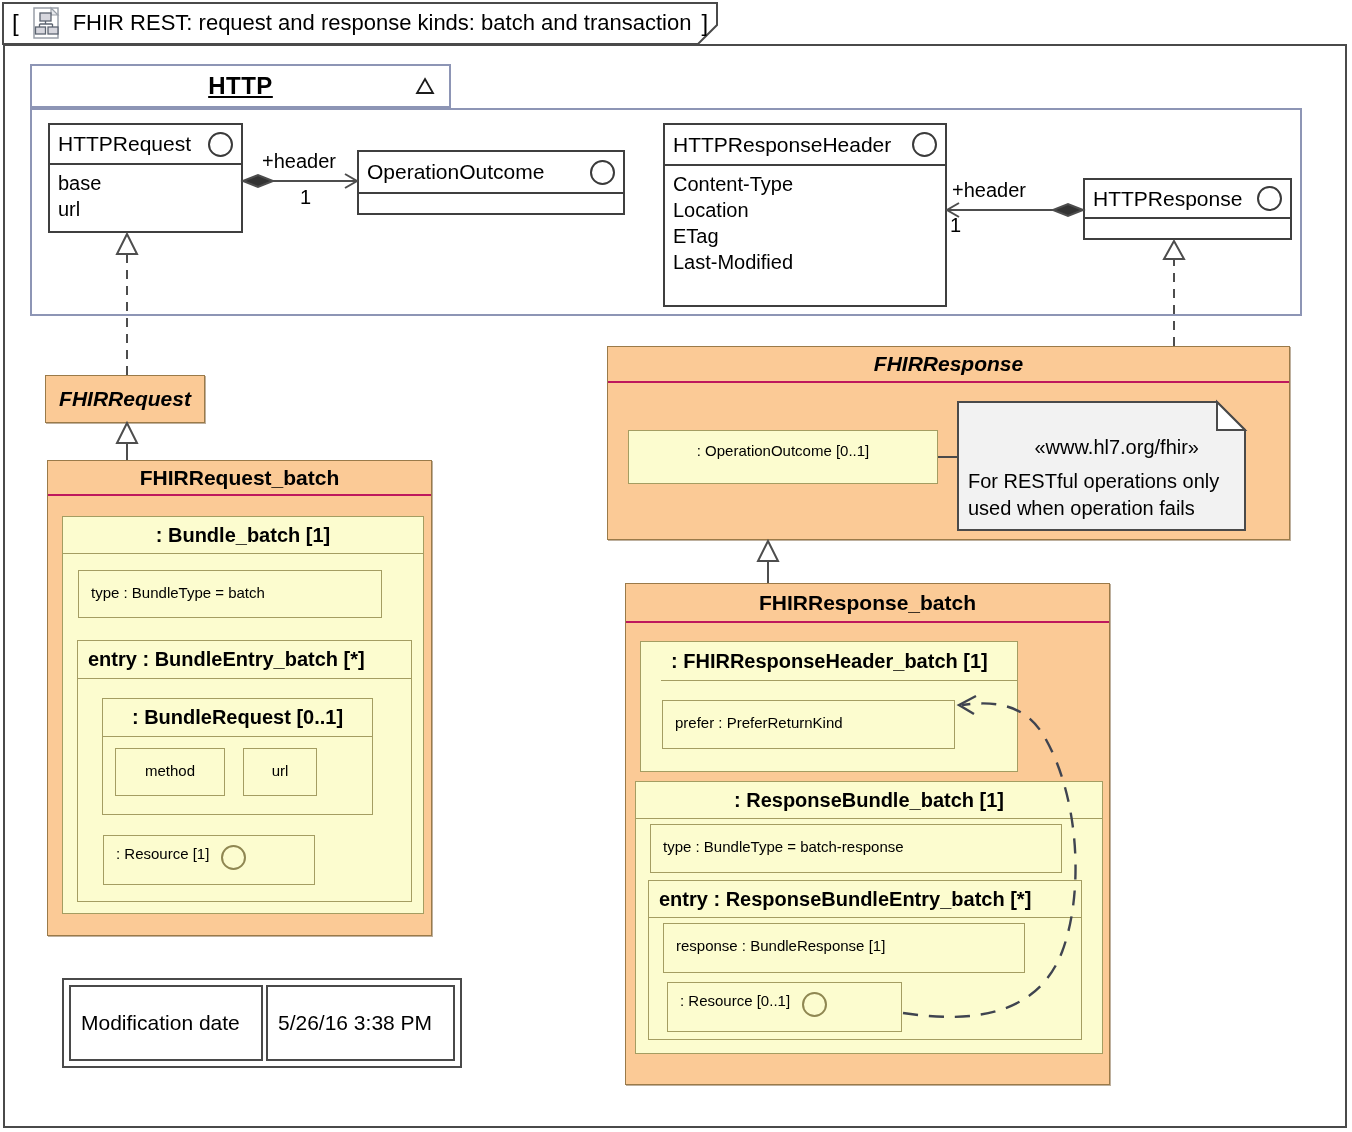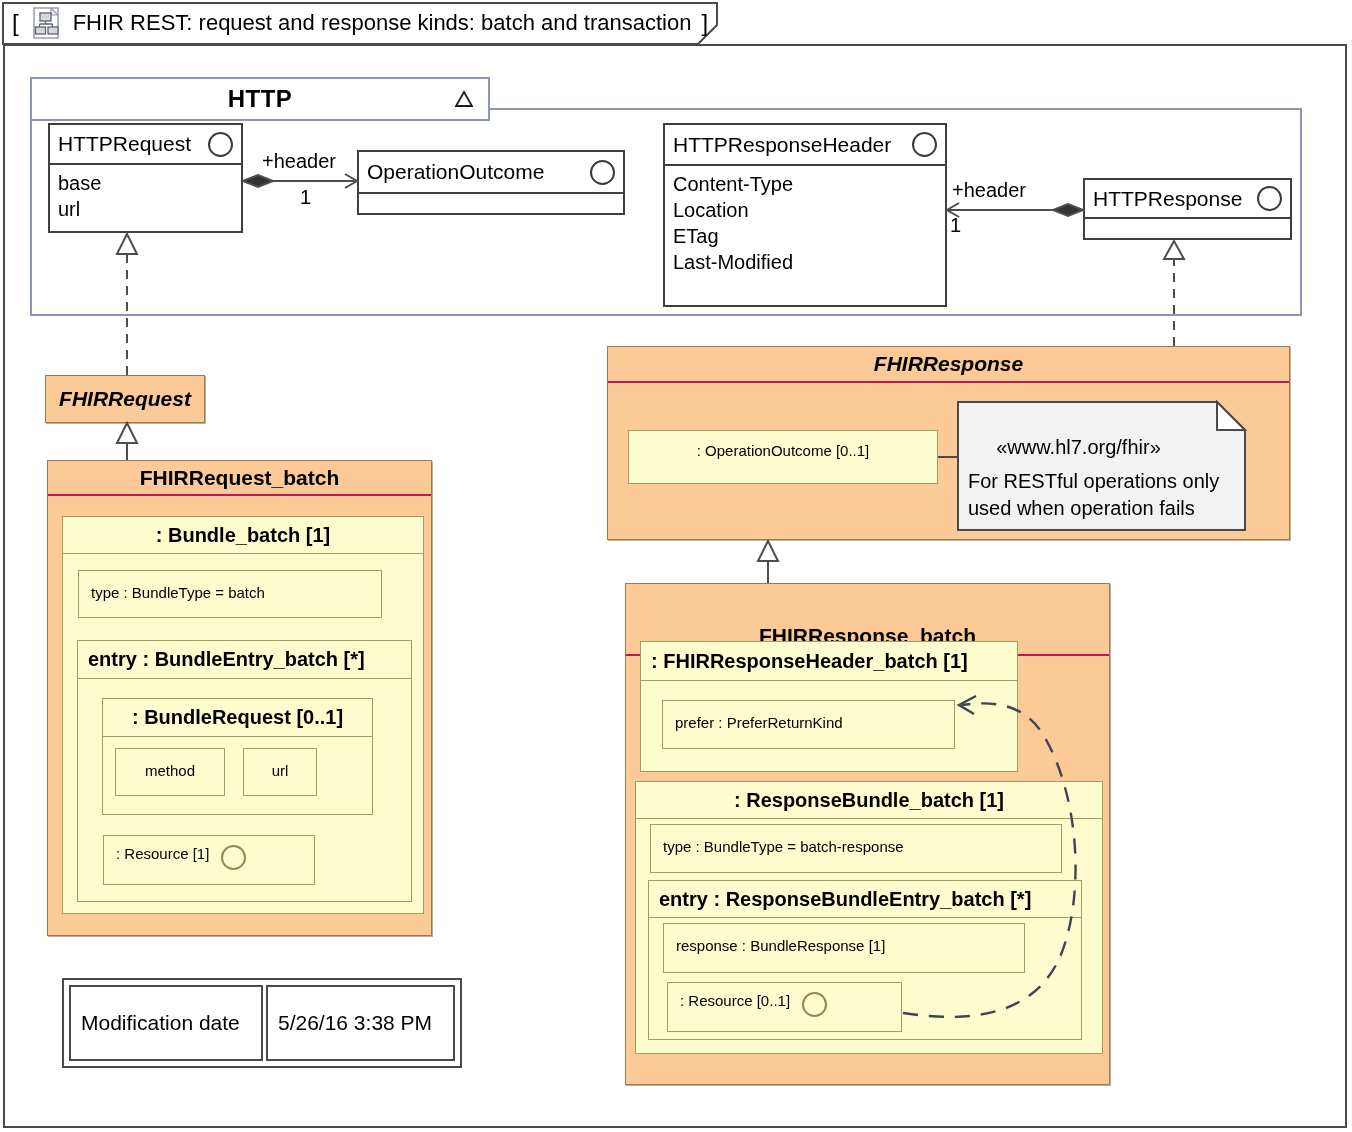--- a/index.html
+++ b/index.html
@@ -55,21 +55,21 @@
     <rect x="11" y="7" width="11" height="8" fill="#d7d7de" stroke="#5c6470" stroke-width="1.3"></rect>
     <path d="M16.5 15 v3 M10.5 18 h13 M10.5 18 v3 M23.5 18 v3" stroke="#5c6470" stroke-width="1.3" fill="none"></path>
     <rect x="6.5" y="21" width="10" height="7" fill="#d7d7de" stroke="#5c6470" stroke-width="1.3"></rect>
     <rect x="19" y="21" width="10" height="7" fill="#d7d7de" stroke="#5c6470" stroke-width="1.3"></rect>
   </svg>
   <span>FHIR REST: request and response kinds: batch and transaction</span>
   <span class="bracket">]</span>
 </div>
 
 <div class="abs frame" style="left:30px;top:108px;width:1272px;height:208px;"></div>
-<div class="abs frame-tab" style="left:30px;top:77px;width:460px;height:44px;">
+<div class="abs frame-tab" style="left:30px;top:64px;width:421px;height:44px;text-decoration:underline;">
   <span class="frame-name">HTTP</span>
   <svg width="20" height="20" viewBox="0 0 20 20">
     <polygon points="10,3 18,17 2,17" fill="#ffffff" stroke="#1c1c1c" stroke-width="1.8"></polygon>
   </svg>
 </div>
 
 <div class="abs cls" style="left:48px;top:123px;width:195px;height:110px;">
   <div class="hd" style="height:34px;">
     <span>HTTPRequest</span>
     <span class="circ"></span>
@@ -137,29 +137,29 @@
 <div class="abs ybox ylabel" style="left:103px;top:835px;width:212px;height:50px;padding-top:9px;">
   <span>: Resource [1]</span>
   <span class="circ olive"></span>
 </div>
 
 <div class="abs orange" style="left:607px;top:346px;width:683px;height:194px;">
   <div class="ohd italic" style="height:34px;">FHIRResponse</div>
 </div>
 <div class="abs ybox ylabel center" style="left:628px;top:430px;width:310px;height:54px;padding-top:11px;">: OperationOutcome [0..1]</div>
 
-<div class="abs note-text z30" style="left:958px;top:434px;width:241px;text-align:center;">«www.hl7.org/fhir»</div>
+<div class="abs note-text z30" style="left:958px;top:434px;width:241px;text-align:right;">«www.hl7.org/fhir»</div>
 <div class="abs note-text z30" style="left:968px;top:468px;">For RESTful operations only</div>
 <div class="abs note-text z30" style="left:968px;top:495px;">used when operation fails</div>
 
 <div class="abs orange" style="left:625px;top:583px;width:485px;height:502px;">
-  <div class="ohd" style="height:37px;margin-top:33px;">FHIRResponse_batch</div>
+  <div class="ohd" style="height:37px;">FHIRResponse_batch</div>
 </div>
 <div class="abs ybox" style="left:640px;top:641px;width:378px;height:131px;">
-  <div class="yhd" style="height:38px;">: FHIRResponseHeader_batch [1]</div>
+  <div class="yhd" style="height:38px;margin-left:20px;">: FHIRResponseHeader_batch [1]</div>
 </div>
 <div class="abs ybox ylabel" style="left:662px;top:700px;width:293px;height:49px;">prefer : PreferReturnKind</div>
 <div class="abs ybox" style="left:635px;top:781px;width:468px;height:273px;">
   <div class="yhd center" style="height:36px;">: ResponseBundle_batch [1]</div>
 </div>
 <div class="abs ybox ylabel" style="left:650px;top:824px;width:412px;height:49px;">type : BundleType = batch-response</div>
 <div class="abs ybox" style="left:648px;top:880px;width:434px;height:160px;">
   <div class="yhd" style="height:36px;">entry : ResponseBundleEntry_batch [*]</div>
 </div>
 <div class="abs ybox ylabel" style="left:663px;top:923px;width:362px;height:50px;">response : BundleResponse [1]</div>

